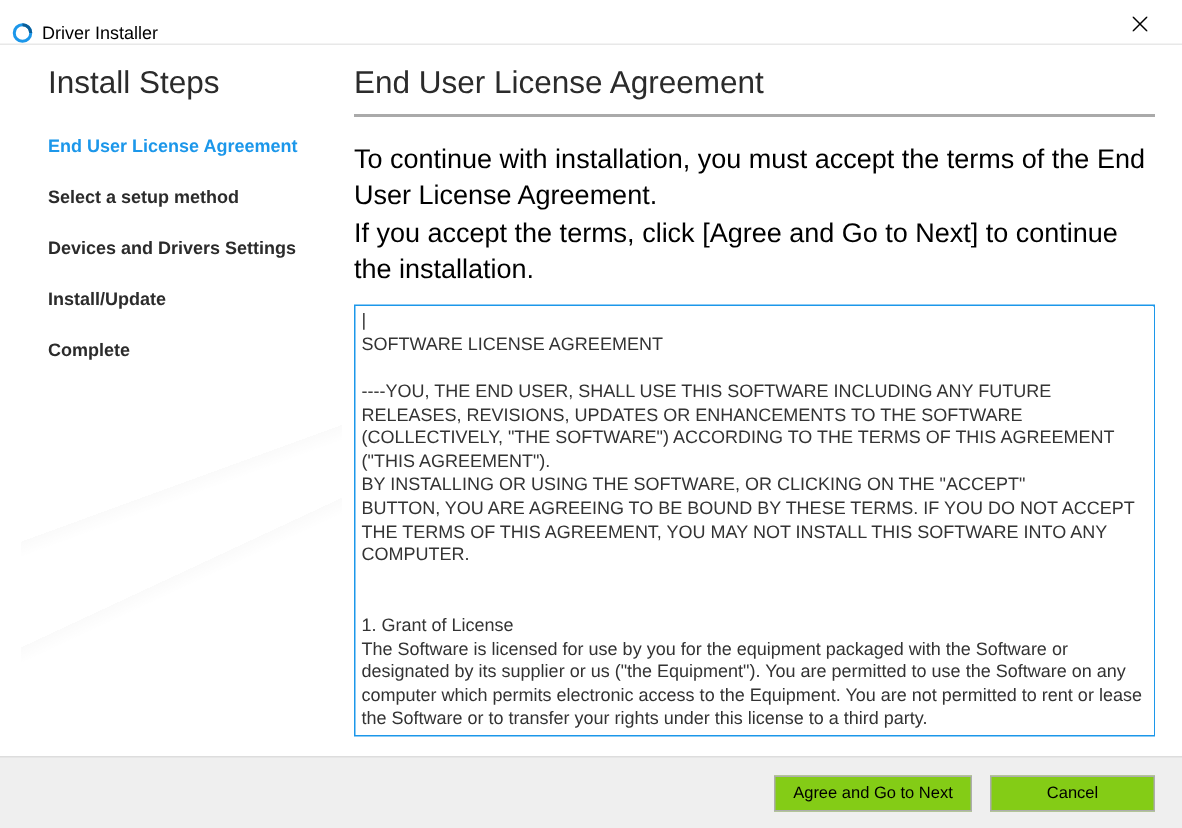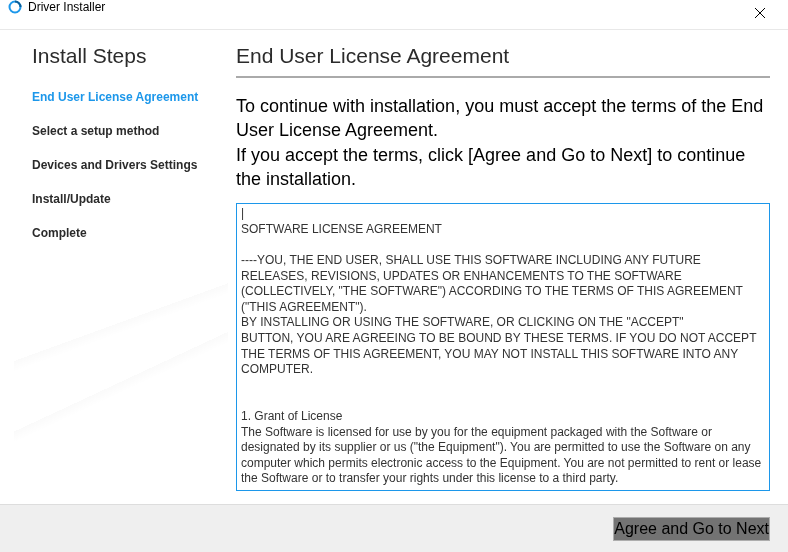--- a/index.html
+++ b/index.html
@@ -8,21 +8,21 @@
       background: #fff;
       width: 788px;
       height: 552px;
       overflow: hidden;
       font-size: 12px;
       color: #000;
     }
     .titlebar {
       height: 30px;
       display: flex;
-      align-items: flex-start;
+      align-items: flex-end;
       padding: 0 8px;
       border-bottom: 1px solid #e8e8e8;
       justify-content: space-between;
     }
     .titlebar-left { display: flex; align-items: center; gap: 6px; }
     .app-icon {
       width: 14px; height: 14px;
       display: inline-flex; align-items: center; justify-content: center;
     }
     .titlebar-title { font-size: 12px; }
@@ -109,23 +109,23 @@
       border-top: 1px solid #ddd;
       display: flex;
       justify-content: flex-end;
       align-items: center;
       padding-right: 18px;
       gap: 12px;
     }
     .btn {
       height: 24px;
       min-width: 132px;
-      background: #737373;
+      background: #84cc16;
       border: 1px solid #adadad;
-      font-size: 16px;
+      font-size: 11px;
       cursor: default;
       display: flex;
       align-items: center;
       justify-content: center;
     }
     .btn.secondary { min-width: 110px; }
   </style>
 </head>
 <body>
 
@@ -173,13 +173,14 @@
 1. Grant of License
 The Software is licensed for use by you for the equipment packaged with the Software or designated by its supplier or us ("the Equipment"). You are permitted to use the Software on any computer which permits electronic access to the Equipment. You are not permitted to rent or lease the Software or to transfer your rights under this license to a third party.
 
 2. Duration
 The license of the Software under this Agreement is effective until terminated. The license of the Software under this Agreement will terminate where you fail to comply with the terms of this Agreement. Upon termination, you agree to destroy all copies of the Software and its documentation.</textarea>
   </div>
 </div>
 
 <div class="footer">
   <button class="btn">Agree and Go to Next</button>
+  <button class="btn secondary">Cancel</button>
 </div>
 
 </body></html>

